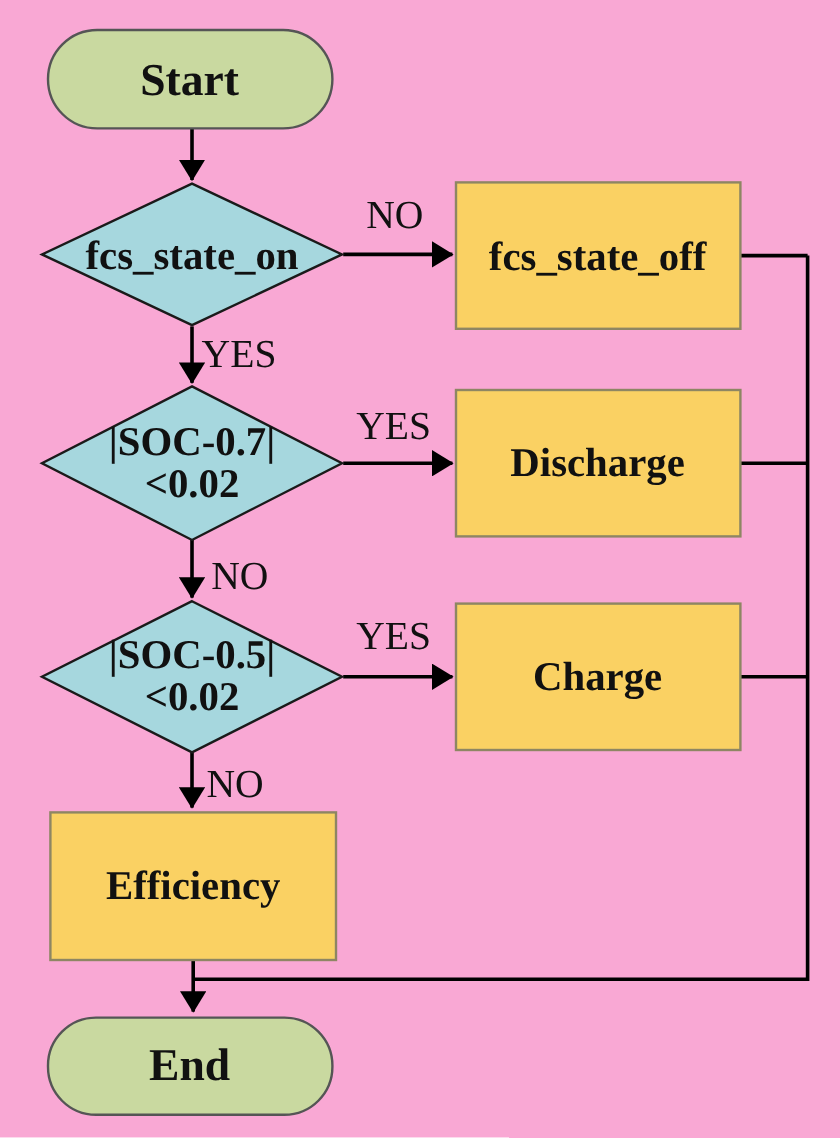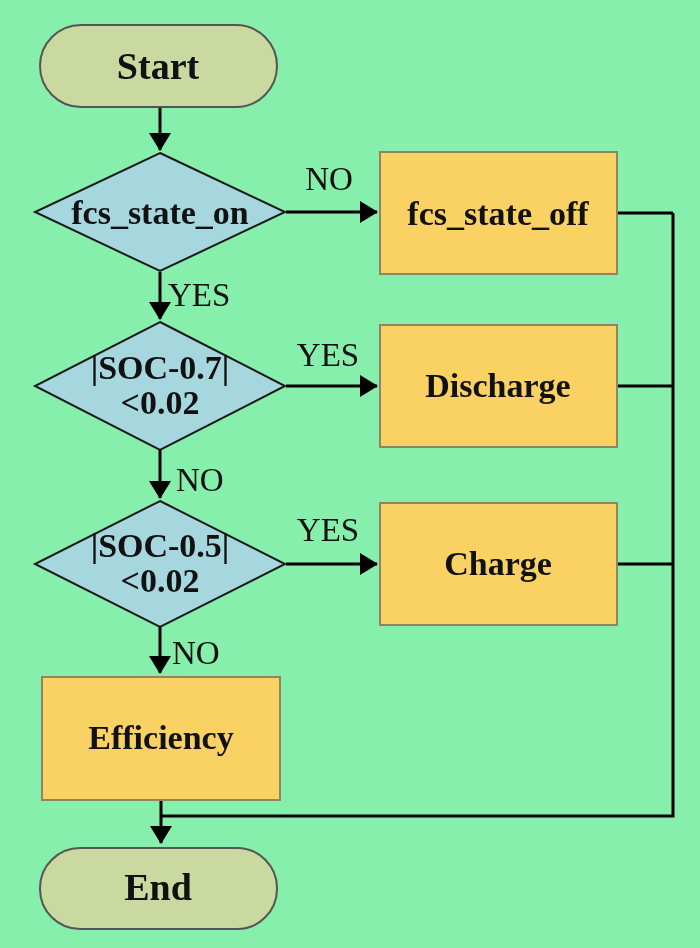--- a/index.html
+++ b/index.html
@@ -1,19 +1,19 @@
 <!DOCTYPE html>
 <html><head>
 <meta charset="utf-8">
 <style>
   html, body { margin: 0; padding: 0; background: #ffffff; }
   .canvas {
     width: 700px; height: 948px;
     position: relative;
-    background: #86efac;
+    background: #f9a8d4;
     font-family: "Liberation Serif", "DejaVu Serif", serif;
   }
   svg { display: block; }
   text {
     font-family: "Liberation Serif", "DejaVu Serif", serif;
   }
   .node-label  { font-weight: bold; font-size: 34px; }
   .node-label-lg { font-weight: bold; font-size: 38px; }
   .edge-label  { font-weight: normal; font-size: 33px; }
   .flow-line   { fill: none; }

